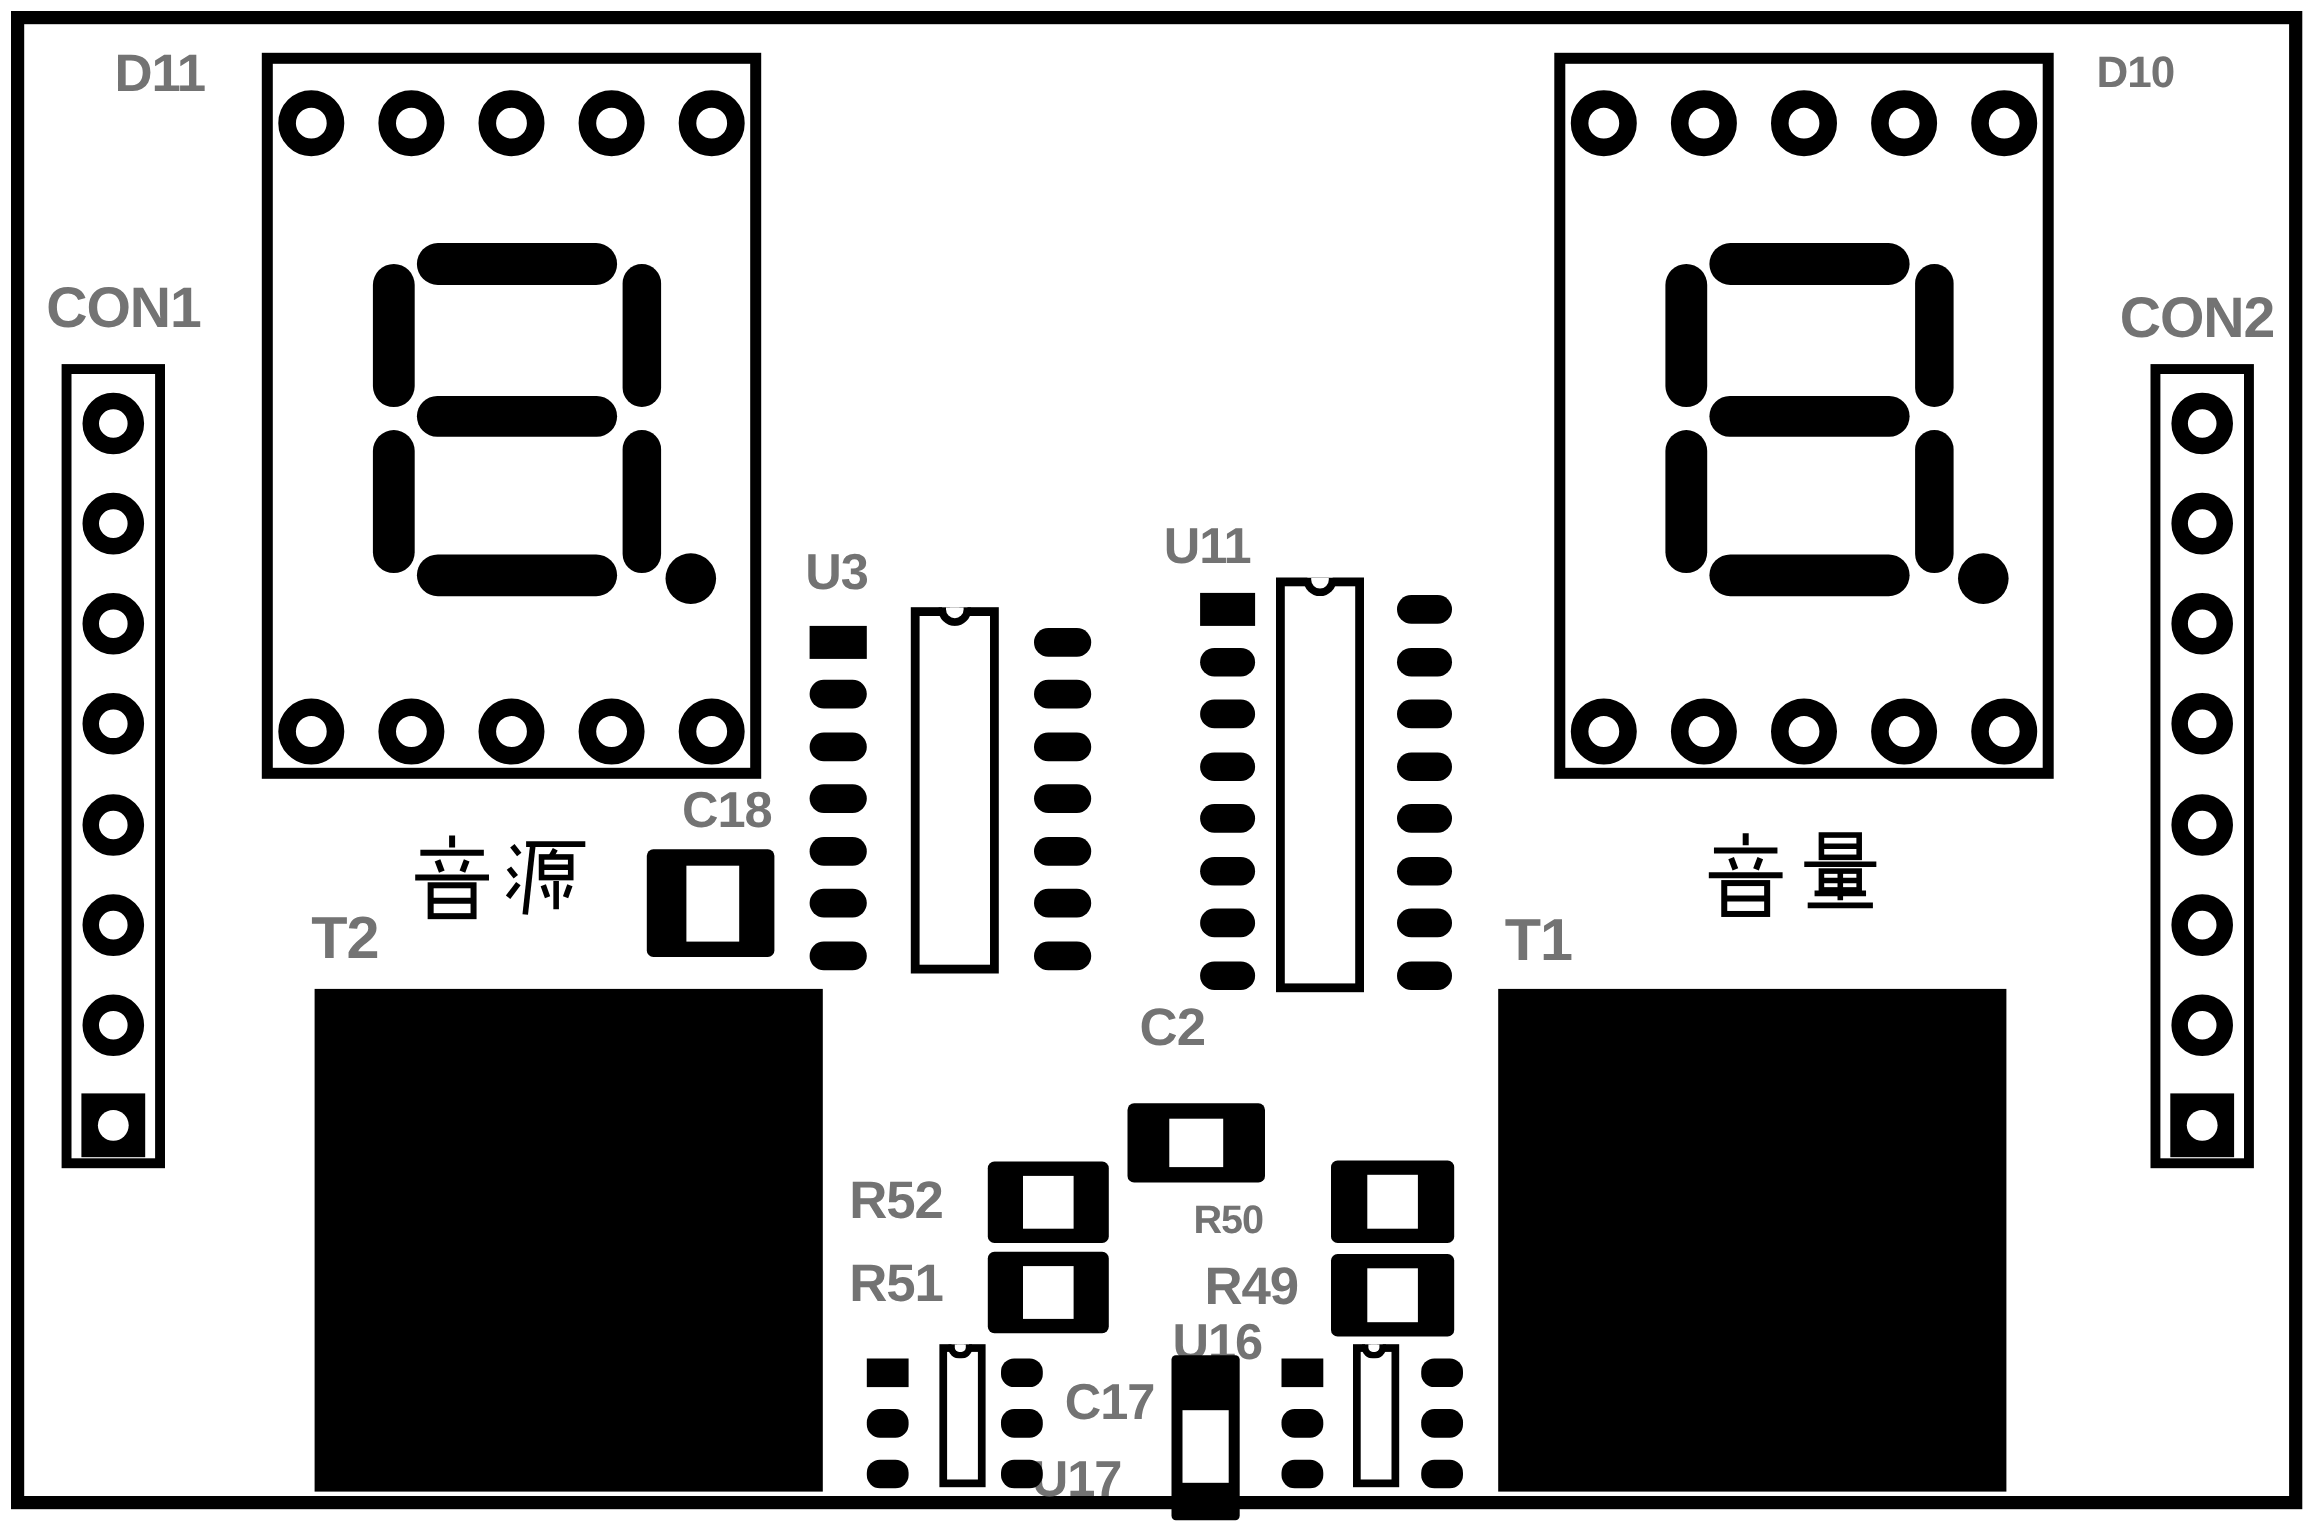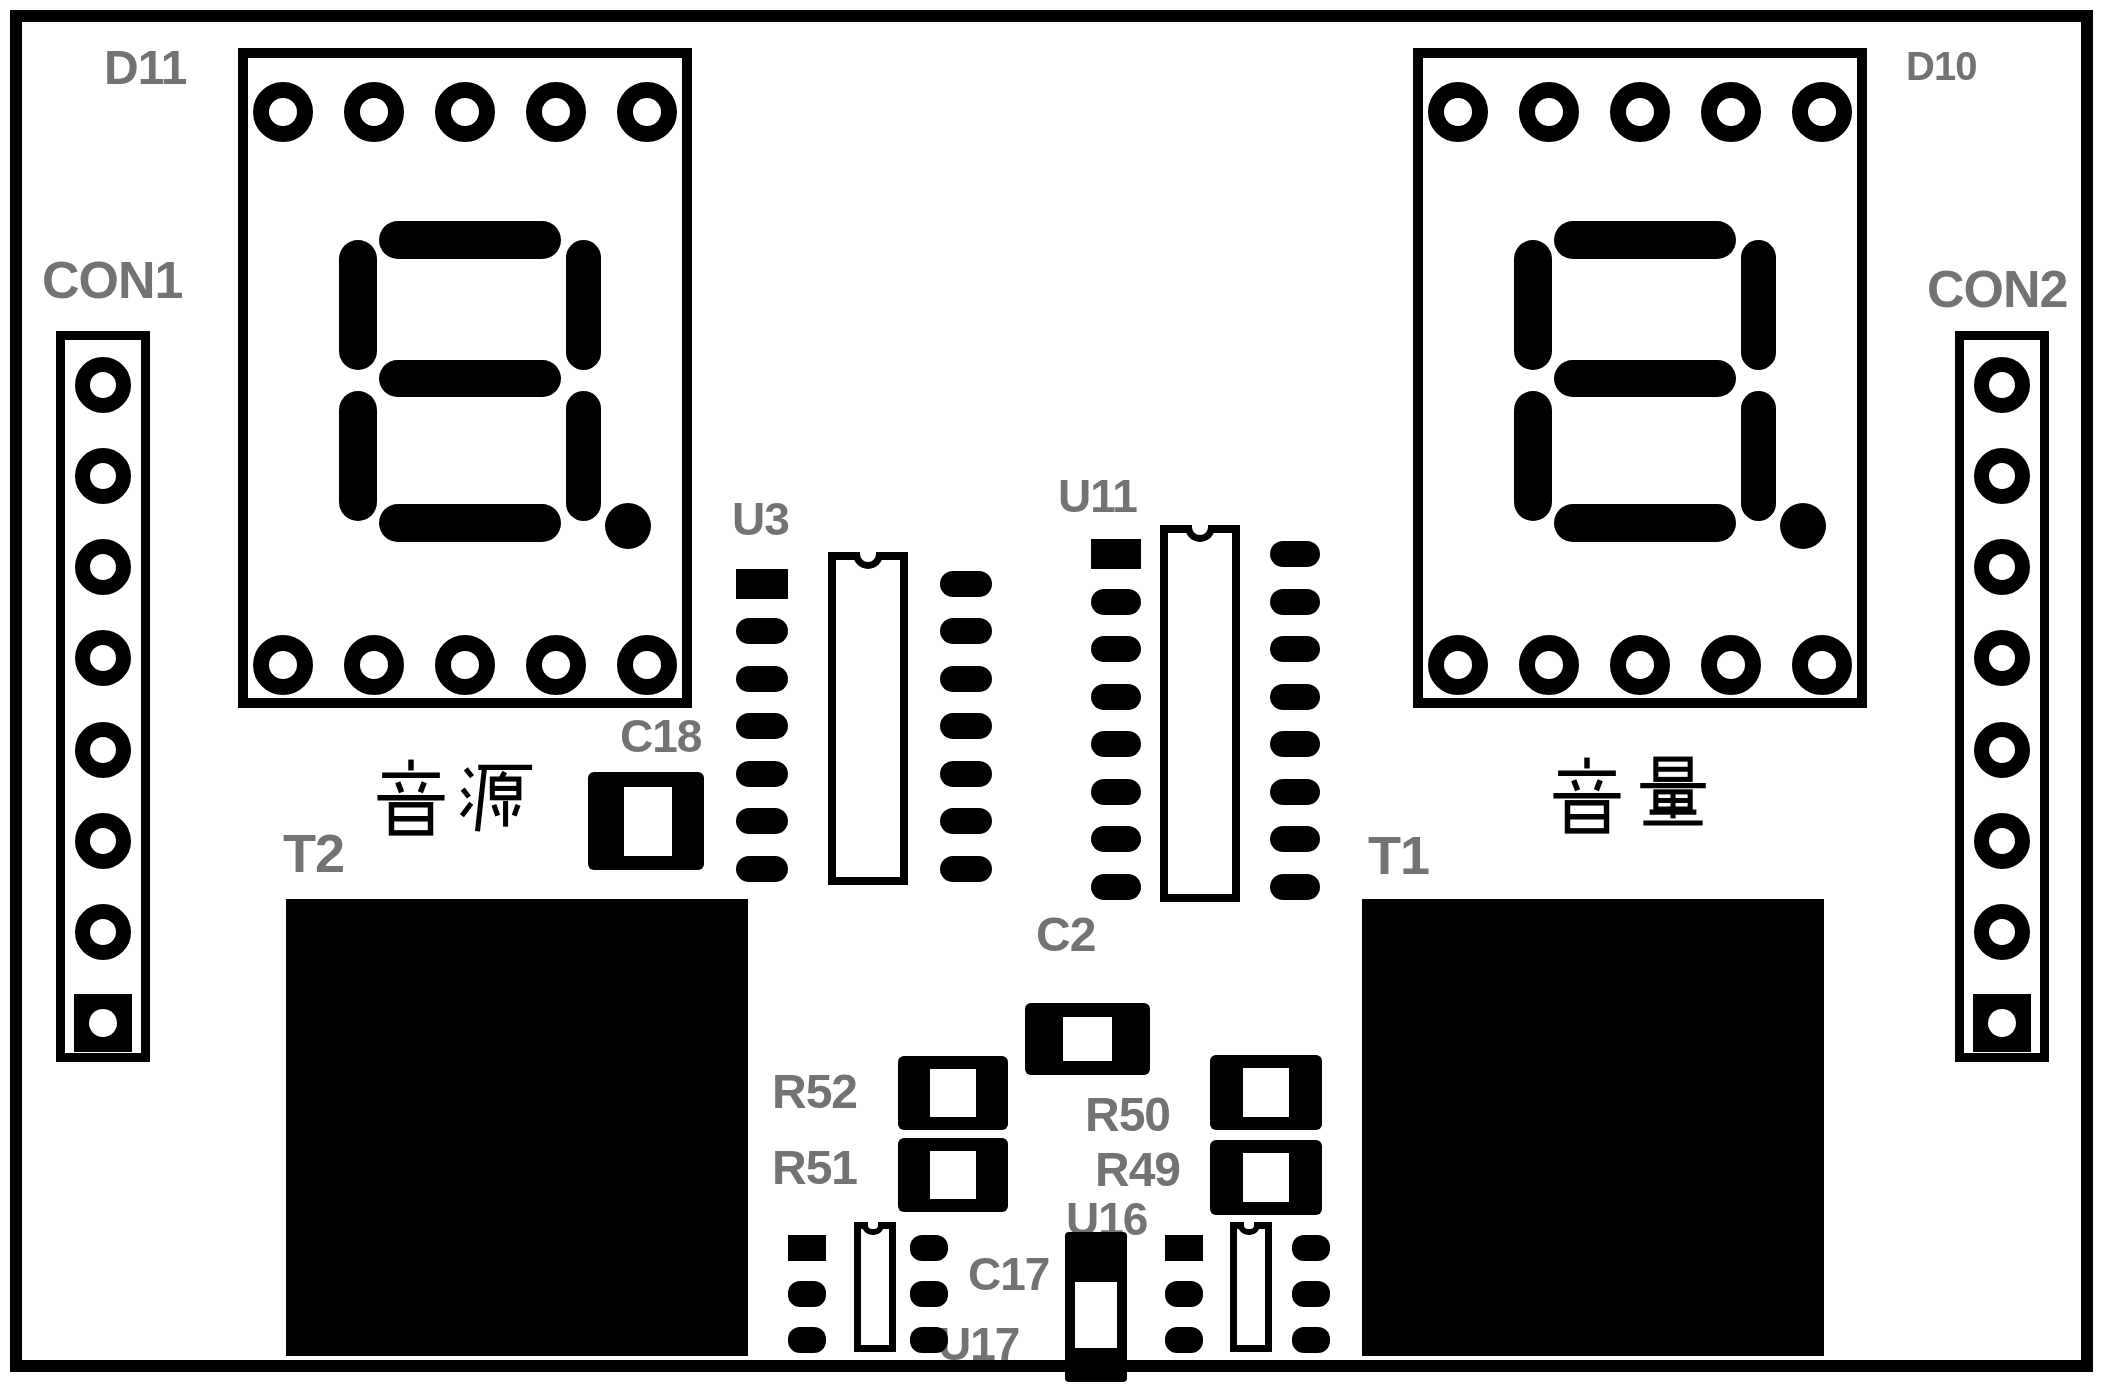--- a/index.html
+++ b/index.html
@@ -121,21 +121,21 @@
   <div class="capwin" style="left:1063px;top:1017px;width:49px;height:44px;"></div>
 
   <span class="lbl" style="left:772px;top:1068px;font-size:48px;">R52</span>
   <div class="cap" style="left:898px;top:1056px;width:110px;height:74px;"></div>
   <div class="capwin" style="left:930px;top:1069px;width:46px;height:48px;"></div>
 
   <span class="lbl" style="left:772px;top:1144px;font-size:48px;">R51</span>
   <div class="cap" style="left:898px;top:1138px;width:110px;height:74px;"></div>
   <div class="capwin" style="left:930px;top:1151px;width:46px;height:48px;"></div>
 
-  <span class="lbl" style="left:1085px;top:1091px;font-size:48px;">R50</span>
+  <span class="lbl" style="left:1085px;top:1091px;font-size:36px;">R50</span>
   <div class="cap" style="left:1210px;top:1055px;width:112px;height:75px;"></div>
   <div class="capwin" style="left:1243px;top:1068px;width:46px;height:49px;"></div>
 
   <span class="lbl" style="left:1095px;top:1146px;font-size:48px;">R49</span>
   <div class="cap" style="left:1210px;top:1140px;width:112px;height:75px;"></div>
   <div class="capwin" style="left:1243px;top:1153px;width:46px;height:49px;"></div>
 
   <span class="lbl" style="left:1066px;top:1196px;font-size:46px;">U16</span>
   <span class="lbl" style="left:968px;top:1251px;font-size:46px;">C17</span>
   <span class="lbl" style="left:938px;top:1321px;font-size:46px;">U17</span>

